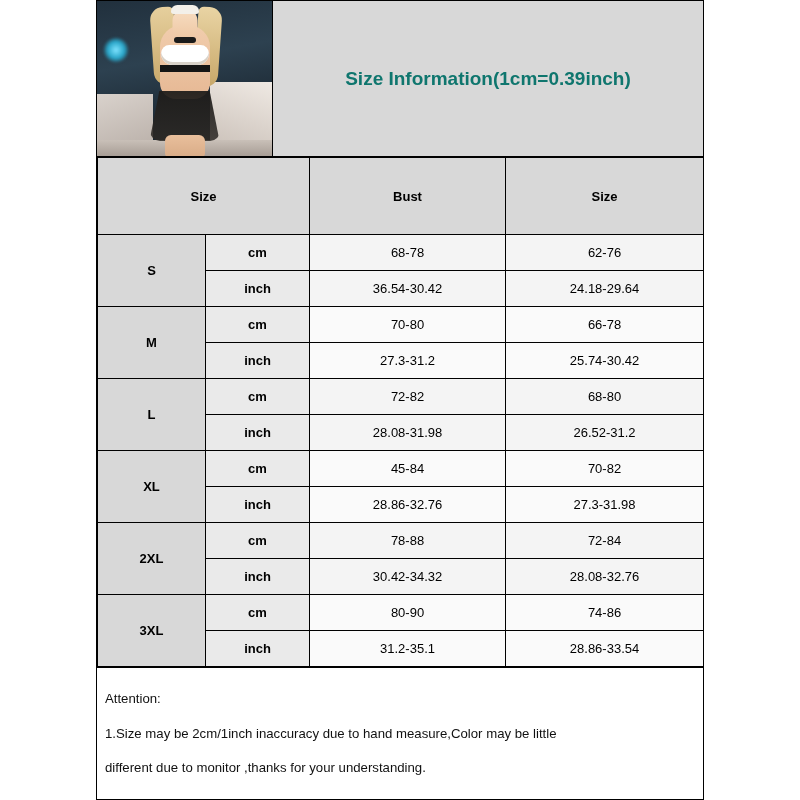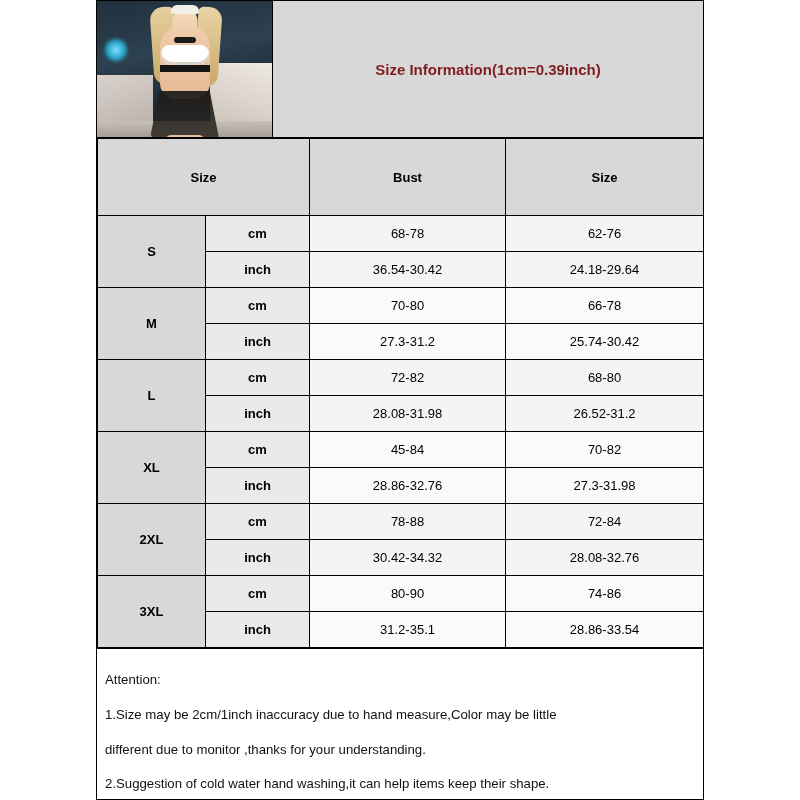--- a/index.html
+++ b/index.html
@@ -173,25 +173,25 @@
   }
   .header-title-wrap {
     flex: 1 1 auto;
     display: flex;
     align-items: center;
     justify-content: center;
     padding: 0 10px;
     box-sizing: border-box;
   }
   .header-title {
-    font-size: 15px;
+    font-size: 19px;
     font-weight: bold;
     letter-spacing: 0px;
     text-align: center;
-    color: #7f1d1d;
+    color: #0f766e;
   }
   
   .tbl {
     border-collapse: collapse;
     table-layout: fixed;
     width: 100%;
   }
   .tbl td {
     border: 1px solid #000000;
     text-align: center;
@@ -369,17 +369,16 @@
           <td class="val-cell">31.2-35.1</td>
           <td class="val-cell">28.86-33.54</td>
         </tr>
       </tbody>
     </table>
 
     <div class="attention">
       <p>Attention:</p>
       <p>1.Size may be 2cm/1inch inaccuracy due to hand measure,Color may be little</p>
       <p>different due to monitor ,thanks for your understanding.</p>
-      <p>2.Suggestion of cold water hand washing,it can help items keep their shape.</p>
     </div>
 
   </div>
 </div>
 
 </body></html>

